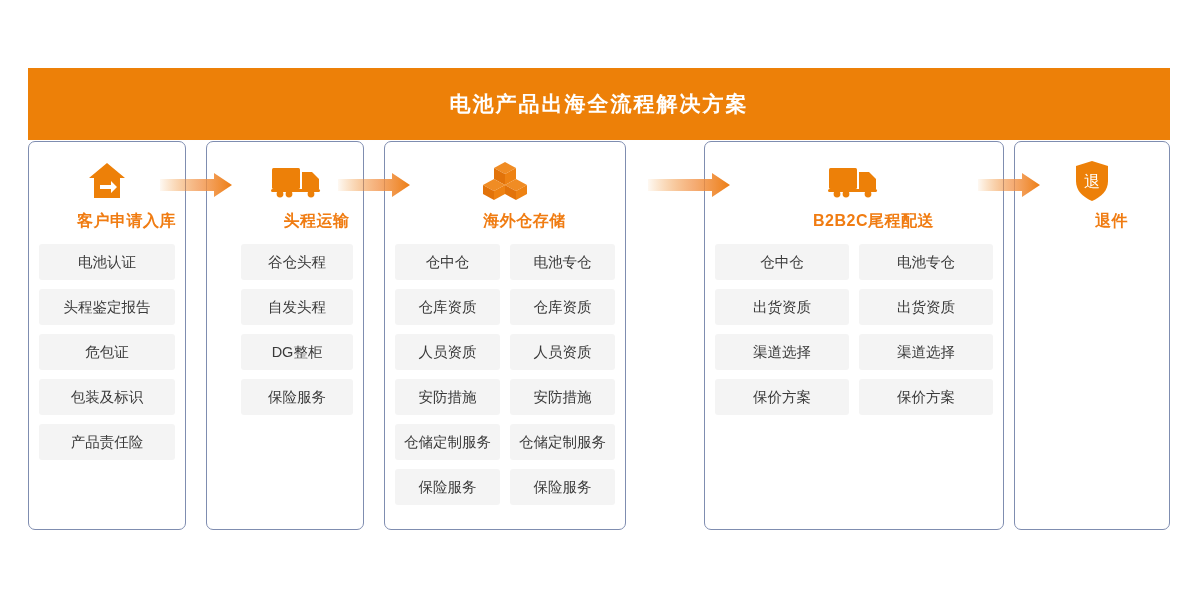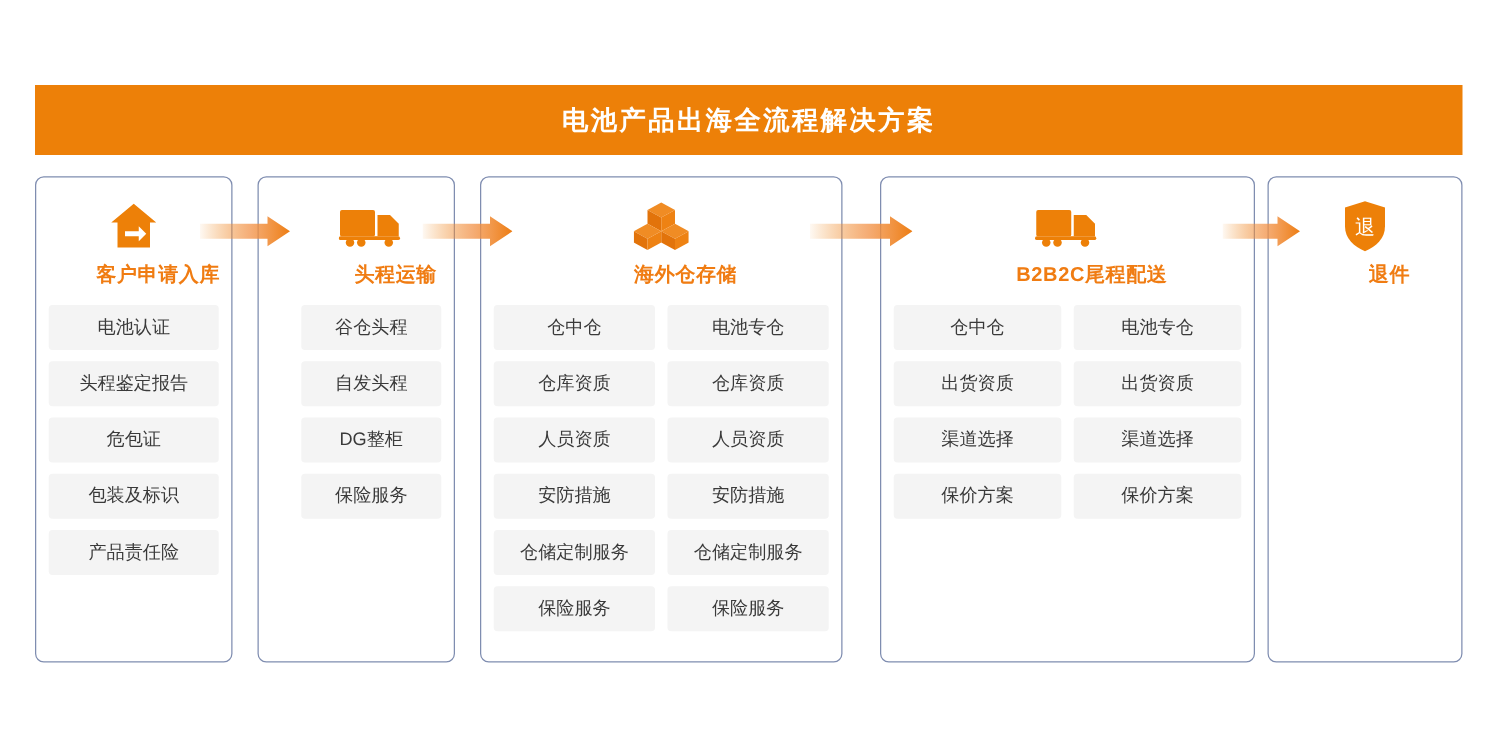--- a/index.html
+++ b/index.html
@@ -21,21 +21,21 @@
     width: 1198px;
     height: 605px;
   }
 
   
   .header-bar {
     position: absolute;
     left: 28px;
     top: 68px;
     width: 1142px;
-    height: 56px;
+    height: 72px;
     background: #ED8008;
     display: flex;
     align-items: center;
     justify-content: center;
   }
   .header-title {
     color: #ffffff;
     font-size: 21px;
     font-weight: bold;
     letter-spacing: 2px;
@@ -165,21 +165,21 @@
         <div class="card-title">头程运输</div>
         <div class="pill-cols">
           <div class="pill-col">
             <div class="pill">谷仓头程</div>
             <div class="pill">自发头程</div>
             <div class="pill">DG整柜</div>
             <div class="pill">保险服务</div>
           </div>
         </div>
       </div>
-      <div class="card" style="left: 356px; width: 290px;">
+      <div class="card" style="left: 356px; width: 242px;">
         <div class="card-icon">
           <svg width="44" height="42" viewBox="0 0 44 42">
             <g>
               <path d="M22 2 L33 8 L22 14 L11 8 Z" fill="#F08C24"></path>
               <path d="M11 8 L22 14 L22 25 L11 19 Z" fill="#E2730A"></path>
               <path d="M33 8 L33 19 L22 25 L22 14 Z" fill="#EE8213"></path>
               <path d="M11 19 L22 25 L11 31 L0 25 Z" fill="#F08C24"></path>
               <path d="M0 25 L11 31 L11 40 L0 34 Z" fill="#E2730A"></path>
               <path d="M22 25 L22 34 L11 40 L11 31 Z" fill="#EE8213"></path>
               <path d="M33 19 L44 25 L33 31 L22 25 Z" fill="#F08C24"></path>

